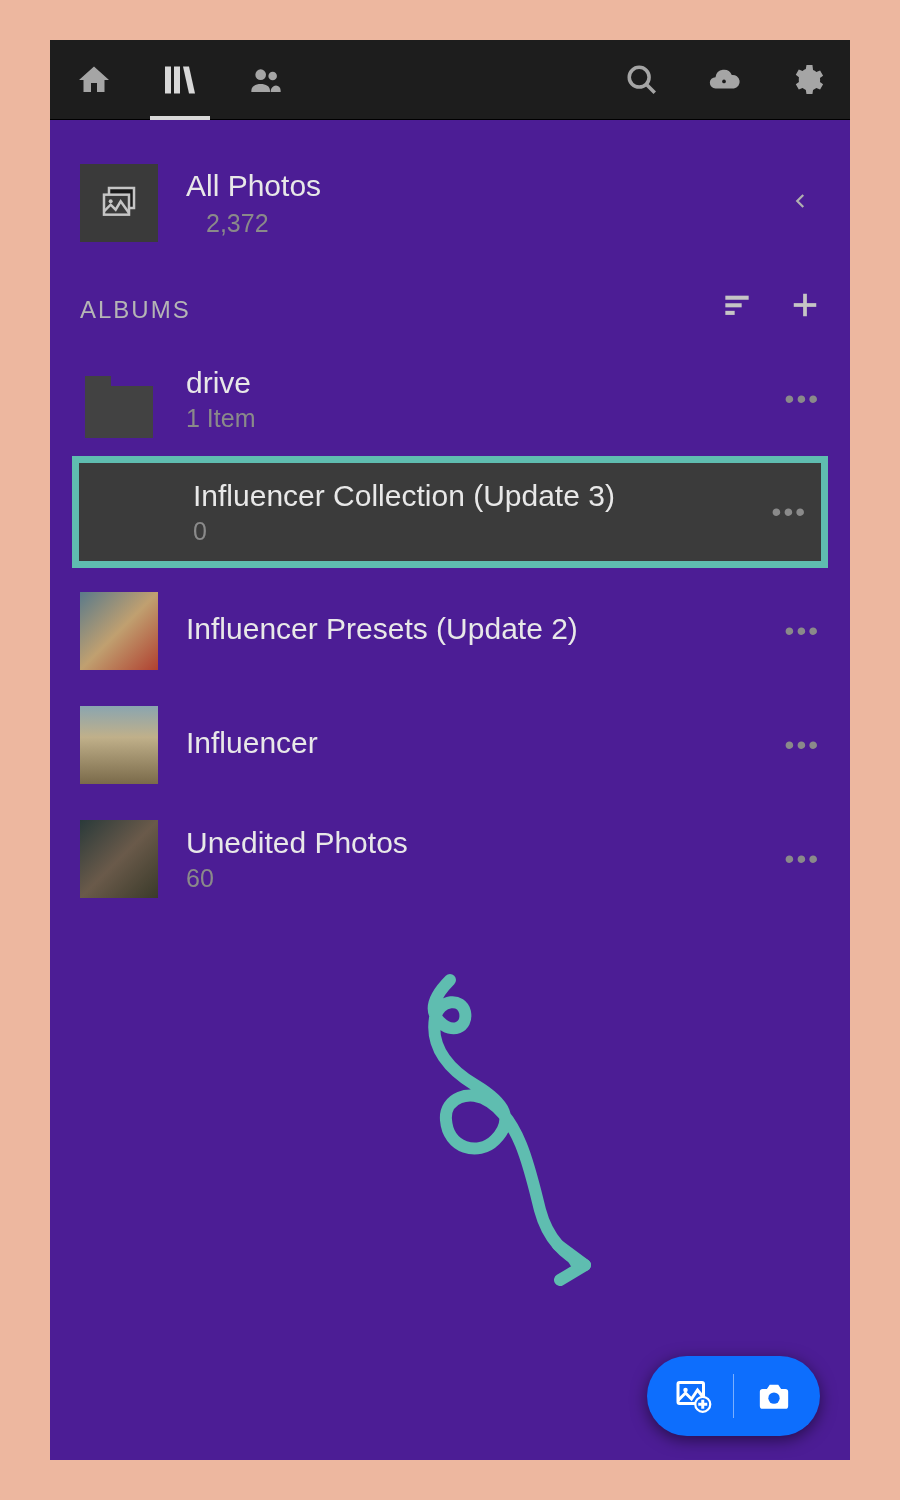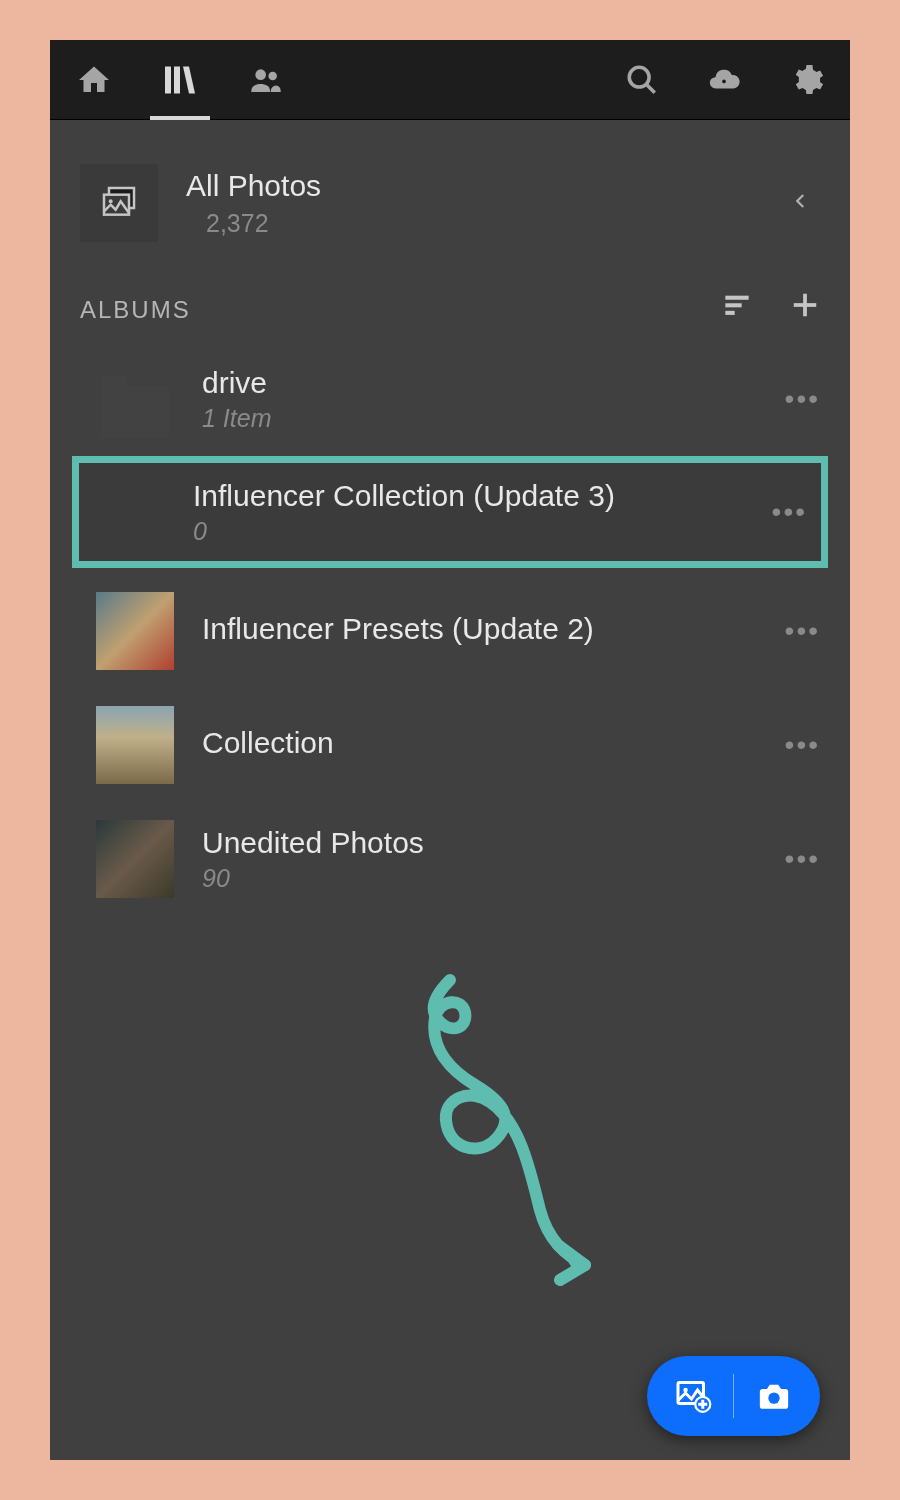--- a/index.html
+++ b/index.html
@@ -5,21 +5,21 @@
   * { box-sizing: border-box; margin: 0; padding: 0; }
   body {
     background: #edb79f;
     font-family: -apple-system, BlinkMacSystemFont, 'Segoe UI', sans-serif;
     width: 900px;
     height: 1500px;
     padding: 40px 50px;
     position: relative;
   }
   .app {
-    background: #404040;
+    background: #4c1d95;
     width: 100%;
     height: 100%;
     display: flex;
     flex-direction: column;
     position: relative;
     overflow: hidden;
   }
   .topbar {
     height: 80px;
     display: flex;
@@ -115,21 +115,20 @@
   .album-list {
     display: flex;
     flex-direction: column;
   }
   .album-row {
     display: flex;
     align-items: center;
     padding: 18px 30px;
     gap: 28px;
     position: relative;
-    margin-left: 16px;
   }
   .album-row.highlight {
     border: 7px solid #5fbdb0;
     margin: 0 22px 6px 22px;
     padding: 10px 8px 10px 8px;
     background: #3b3b3b;
   }
   .album-row.highlight .thumb { visibility: hidden; width: 78px; height: 78px; }
   .folder-thumb {
     width: 78px;
@@ -151,21 +150,20 @@
   }
   .album-title {
     color: #e8e8e8;
     font-size: 30px;
     font-weight: 400;
     margin-bottom: 4px;
   }
   .album-count {
     color: #8a8a8a;
     font-size: 25px;
-    font-style: italic;
   }
   .more-btn {
     position: absolute;
     right: 30px;
     top: 50%;
     transform: translateY(-50%);
     color: #8a8a8a;
     cursor: pointer;
     font-size: 28px;
     letter-spacing: 2px;
@@ -325,30 +323,30 @@
       <div class="photo-thumb t2"></div>
       <div class="title-group">
         <div class="album-title">Influencer Presets (Update 2)</div>
       </div>
       <div class="more-btn">•••</div>
     </div>
 
     <div class="album-row">
       <div class="photo-thumb t3"></div>
       <div class="title-group">
-        <div class="album-title">Collection</div>
+        <div class="album-title">Influencer</div>
       </div>
       <div class="more-btn">•••</div>
     </div>
 
     <div class="album-row">
       <div class="photo-thumb t4"></div>
       <div class="title-group">
         <div class="album-title">Unedited Photos</div>
-        <div class="album-count">90</div>
+        <div class="album-count">60</div>
       </div>
       <div class="more-btn">•••</div>
     </div>
 
   </div>
 
   <svg class="swirl" width="230" height="320" viewBox="0 0 230 320">
     <path d="M 70 10 
              C 55 25, 48 40, 60 52
              C 72 64, 88 58, 85 42

